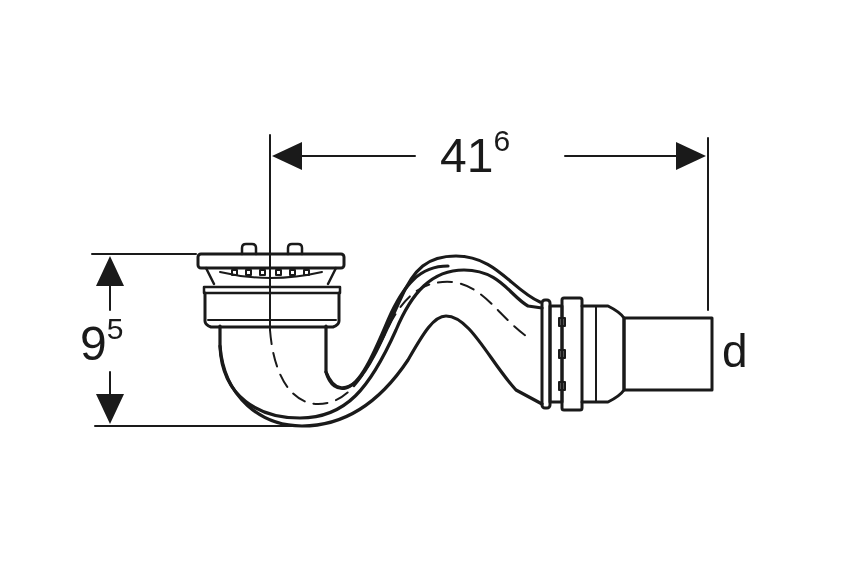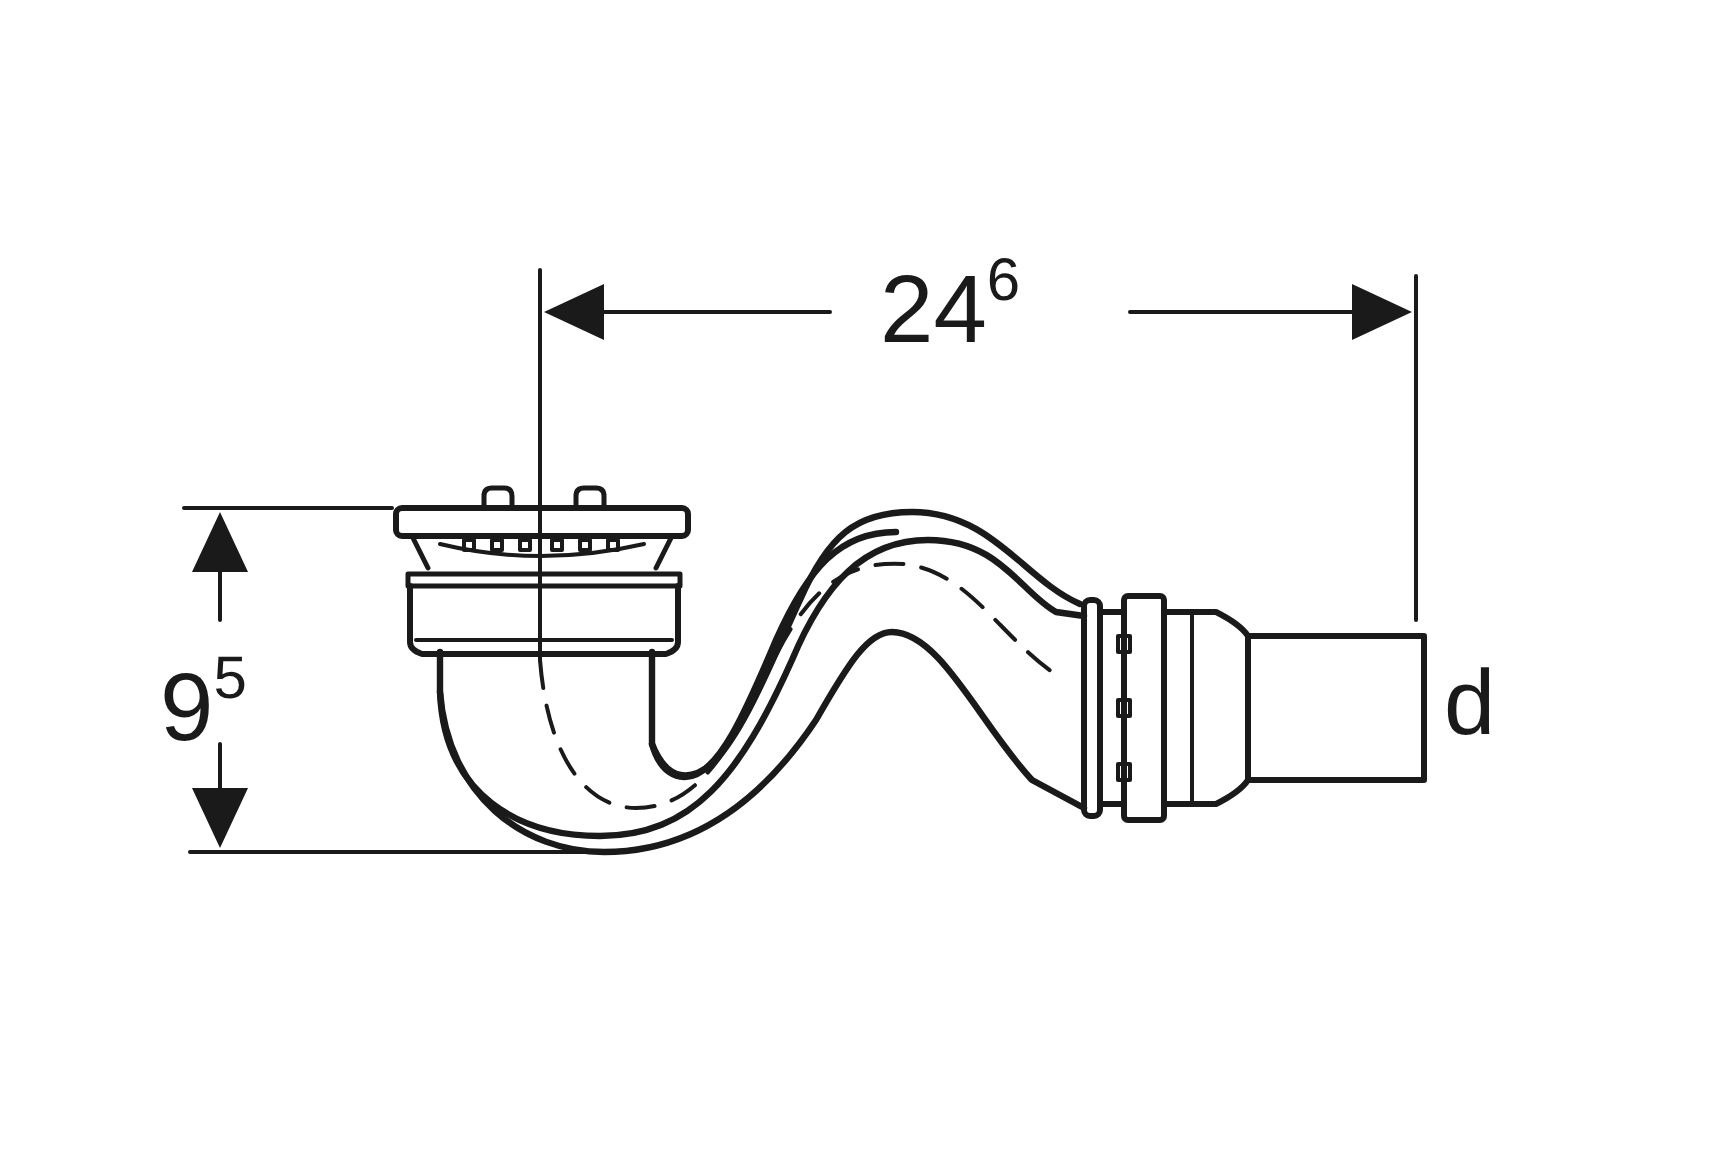--- a/index.html
+++ b/index.html
@@ -2,21 +2,21 @@
 <html><head>
 <meta charset="utf-8">
 <style>
   html, body { margin: 0; padding: 0; background: #ffffff; }
   body { width: 859px; height: 580px; position: relative; overflow: hidden; font-family: "Liberation Sans", sans-serif; }
   #drawing { position: absolute; left: 0; top: 0; }
   .dim-label { position: absolute; font-family: "Liberation Sans", sans-serif; color: #1a1a1a; line-height: 1; }
   .dim-label .main { font-size: 48px; }
   .dim-label sup { font-size: 30px; position: relative; top: -6px; vertical-align: top; }
   #label-width { left: 440px; top: 132px; }
-  #label-height { left: 80px; top: 320px; margin-top: 11px; }
+  #label-height { left: 80px; top: 320px; }
   #label-d { left: 722px; top: 328px; font-size: 46px; }
 </style>
 </head>
 <body>
 
 <svg id="drawing" width="859" height="580" viewBox="0 0 859 580" xmlns="http://www.w3.org/2000/svg">
   <g fill="none" stroke="#1a1a1a" stroke-linecap="round" stroke-linejoin="round">
 
     <g>
       <line x1="270" y1="135" x2="270" y2="310" stroke-width="2"></line>
@@ -73,15 +73,15 @@
       <g stroke-width="2">
         <rect x="559" y="318" width="6" height="8"></rect>
         <rect x="559" y="350" width="6" height="8"></rect>
         <rect x="559" y="382" width="6" height="8"></rect>
       </g>
       <rect x="624" y="318" width="88" height="72"></rect>
     </g>
   </g>
 </svg>
 
-<div id="label-width" class="dim-label"><span class="main">24</span><sup>6</sup></div>
+<div id="label-width" class="dim-label"><span class="main">41</span><sup>6</sup></div>
 <div id="label-height" class="dim-label"><span class="main">9</span><sup>5</sup></div>
 <div id="label-d" class="dim-label">d</div>
 
 </body></html>

